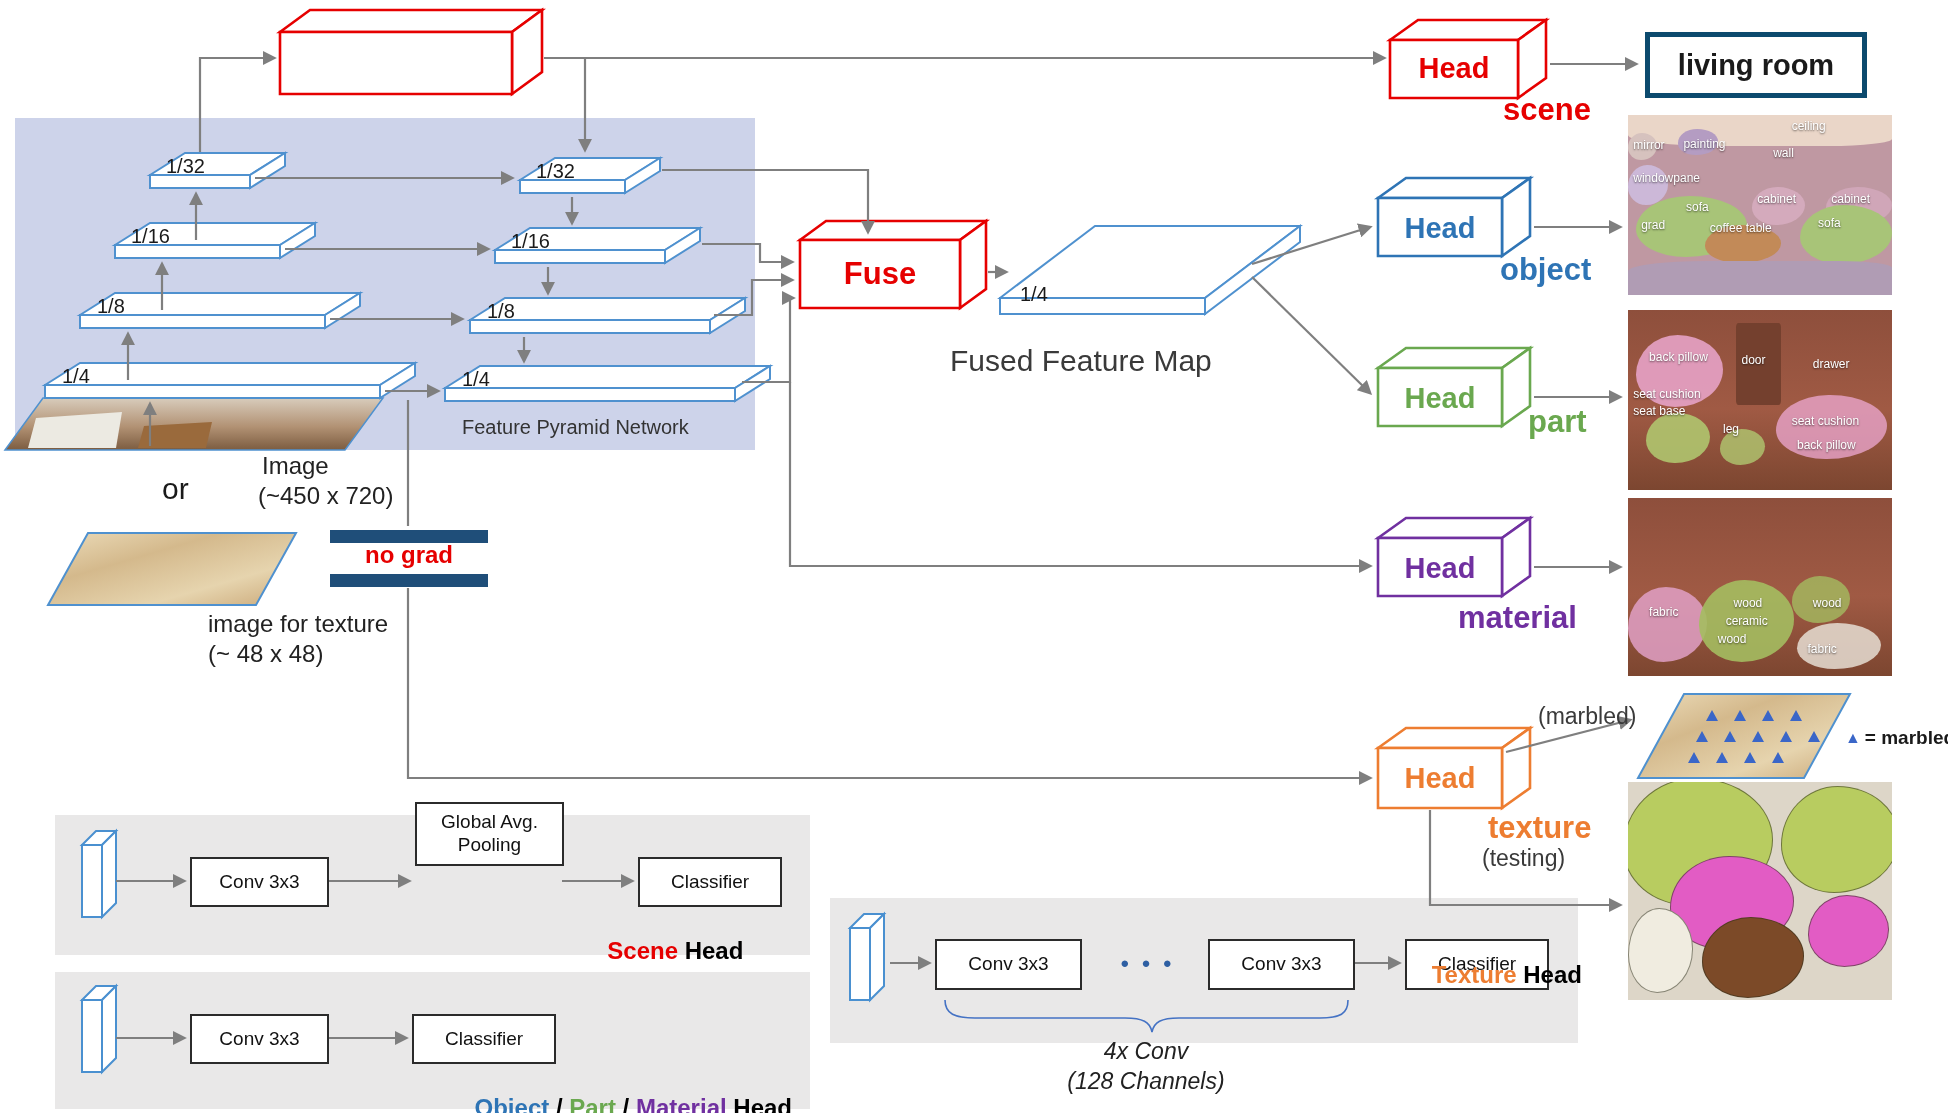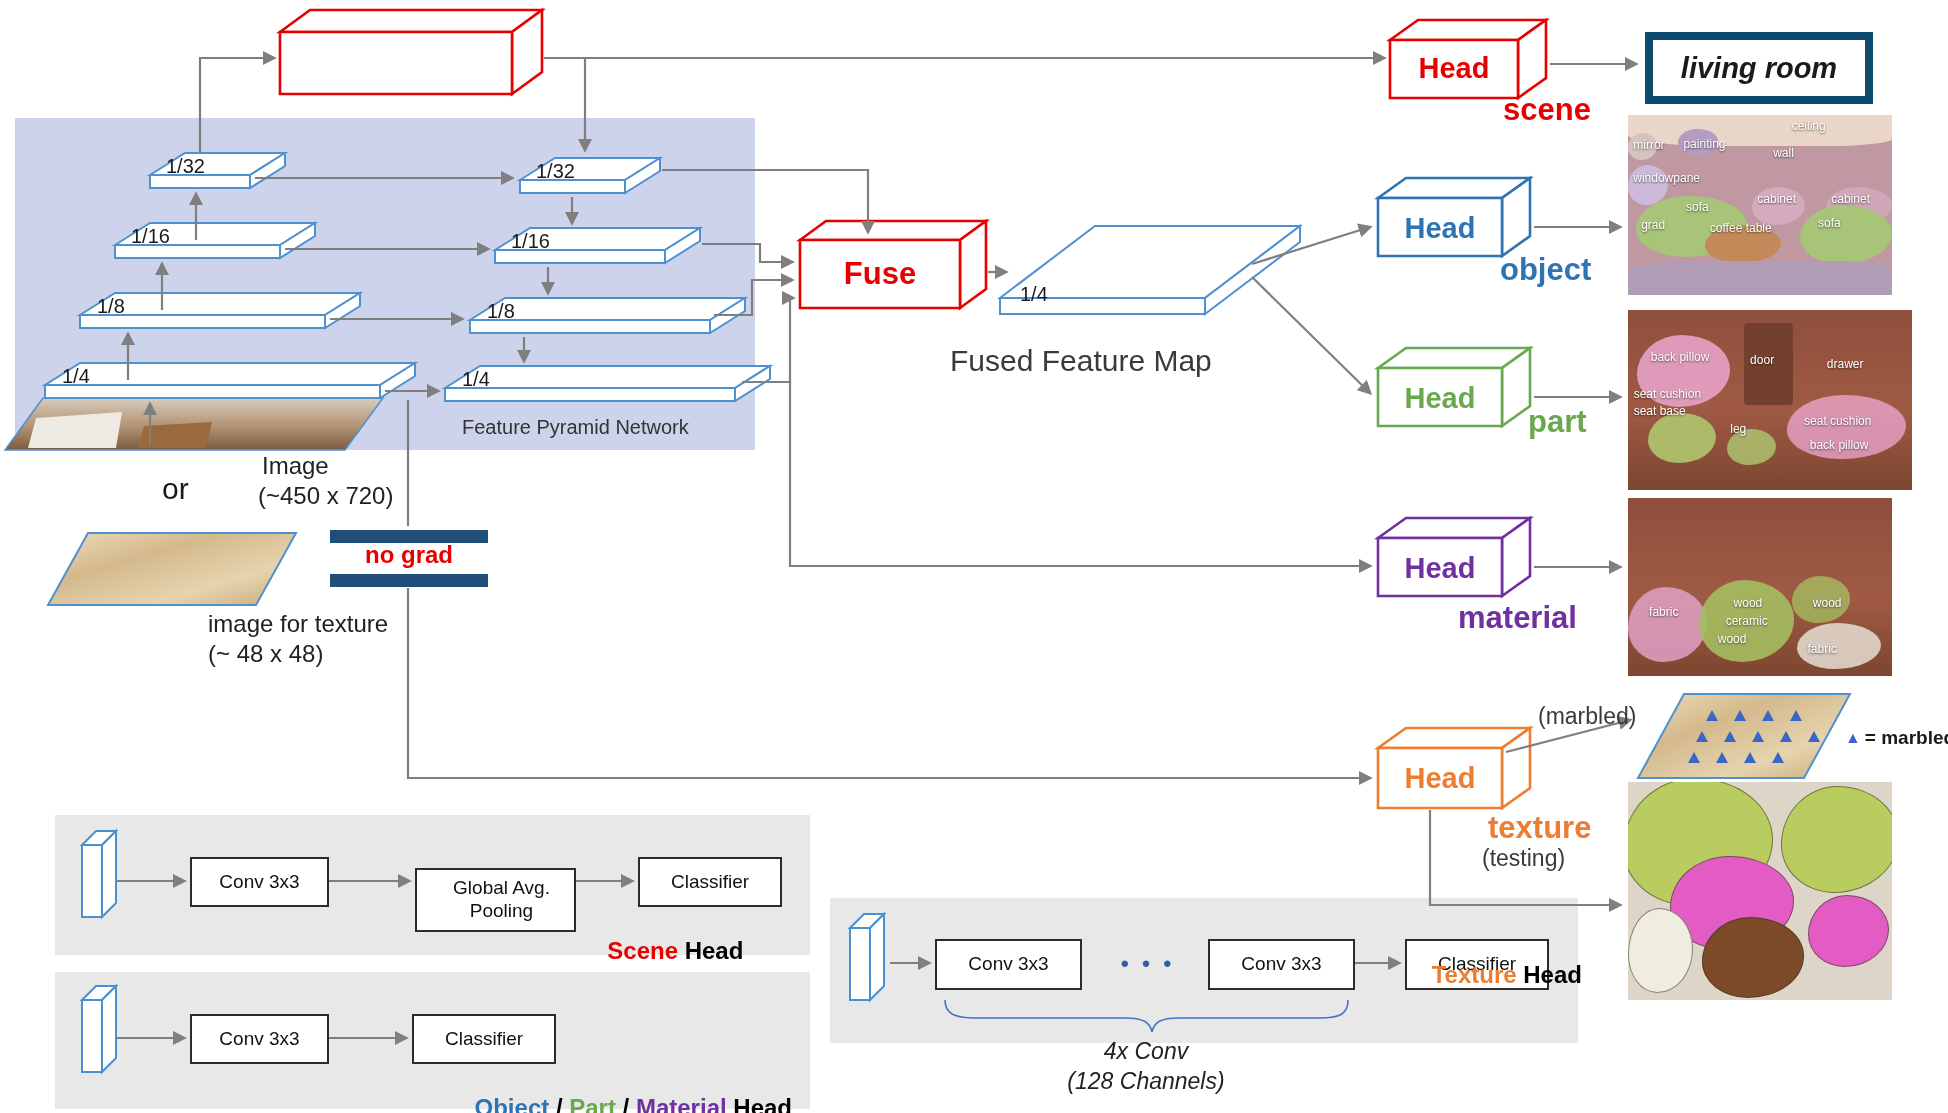--- a/index.html
+++ b/index.html
@@ -207,21 +207,21 @@
   <div class="txt box-label c-green" style="left:1378px;top:382px;width:124px;">Head</div>
   <div class="txt box-label c-purple" style="left:1378px;top:552px;width:124px;">Head</div>
   <div class="txt box-label c-orange" style="left:1378px;top:762px;width:124px;">Head</div>
 
   <div class="txt sub-label c-red" style="left:1503px;top:92px;">scene</div>
   <div class="txt sub-label c-blue" style="left:1500px;top:252px;">object</div>
   <div class="txt sub-label c-green" style="left:1528px;top:404px;">part</div>
   <div class="txt sub-label c-purple" style="left:1458px;top:600px;">material</div>
   <div class="txt sub-label c-orange" style="left:1488px;top:810px;">texture</div>
 
-  <div class="txt" style="left:1645px;top:32px;width:212px;height:56px;border:8px solid #0c4a6e;background:#fff;display:flex;align-items:center;justify-content:center;font-size:29px;font-weight:700;font-style:italic;">living room</div>
+  <div class="txt" style="left:1645px;top:32px;width:212px;height:56px;border:5px solid #0c4a6e;background:#fff;display:flex;align-items:center;justify-content:center;font-size:29px;font-weight:700;">living room</div>
 
   <div class="txt lvl" style="left:166px;top:155px;">1/32</div>
   <div class="txt lvl" style="left:131px;top:225px;">1/16</div>
   <div class="txt lvl" style="left:97px;top:295px;">1/8</div>
   <div class="txt lvl" style="left:62px;top:365px;">1/4</div>
   <div class="txt lvl" style="left:536px;top:160px;">1/32</div>
   <div class="txt lvl" style="left:511px;top:230px;">1/16</div>
   <div class="txt lvl" style="left:487px;top:300px;">1/8</div>
   <div class="txt lvl" style="left:462px;top:368px;">1/4</div>
 
@@ -237,21 +237,21 @@
   <div class="txt c-red" style="left:330px;top:541px;width:158px;text-align:center;font-size:24px;font-weight:600;">no grad</div>
 
   <div class="txt" style="left:1538px;top:703px;font-size:23px;color:#3a3a3a;">(marbled)</div>
   <div class="txt" style="left:1482px;top:845px;font-size:23px;color:#3a3a3a;">(testing)</div>
   <div class="txt" style="left:1845px;top:727px;display:flex;align-items:center;gap:4px;">
     <span style="color:#3a66c8;font-size:16px;">▲</span>
     <span style="font-size:19px;font-weight:700;">= marbled</span>
   </div>
 
   <div class="opbox" style="left:190px;top:857px;width:135px;height:46px;">Conv 3x3</div>
-  <div class="opbox" style="left:415px;top:868px;width:145px;height:60px;padding-left:12px;">
+  <div class="opbox" style="left:415px;top:802px;width:145px;height:60px;">
     <span>Global Avg.</span>
     <span>Pooling</span>
   </div>
   <div class="opbox" style="left:638px;top:857px;width:140px;height:46px;">Classifier</div>
   <div class="panel-title" style="left:562px;top:909px;width:200px;text-align:center;">
     <span class="c-red">Scene</span><span> Head</span>
   </div>
 
   <div class="opbox" style="left:190px;top:1014px;width:135px;height:46px;">Conv 3x3</div>
   <div class="opbox" style="left:412px;top:1014px;width:140px;height:46px;">Classifier</div>
@@ -286,21 +286,21 @@
     <span class="lab" style="left:55%;top:17%;">wall</span>
     <span class="lab" style="left:2%;top:31%;">windowpane</span>
     <span class="lab" style="left:22%;top:47%;">sofa</span>
     <span class="lab" style="left:49%;top:43%;">cabinet</span>
     <span class="lab" style="left:77%;top:43%;">cabinet</span>
     <span class="lab" style="left:31%;top:59%;">coffee table</span>
     <span class="lab" style="left:72%;top:56%;">sofa</span>
     <span class="lab" style="left:5%;top:57%;">grad</span>
   </div>
 
-  <div class="seg" style="left:1628px;top:310px;width:284px;height:180px;background:linear-gradient(180deg,#8e4f3c,#a05a44 55%,#7c4630);">
+  <div class="seg" style="left:1628px;top:310px;width:264px;height:180px;background:linear-gradient(180deg,#8e4f3c,#a05a44 55%,#7c4630);">
     <div class="blob" style="left:41%;top:7%;width:17%;height:46%;background:#74402e;border-radius:6%;"></div>
     <div class="blob" style="left:3%;top:14%;width:33%;height:40%;background:#e8a4ca;opacity:.88;"></div>
     <div class="blob" style="left:56%;top:47%;width:42%;height:36%;background:#e8a4ca;opacity:.8;"></div>
     <div class="blob" style="left:7%;top:57%;width:24%;height:28%;background:#b0c870;opacity:.88;"></div>
     <div class="blob" style="left:35%;top:66%;width:17%;height:20%;background:#b0c870;opacity:.8;"></div>
     <span class="lab" style="left:8%;top:22%;">back pillow</span>
     <span class="lab" style="left:43%;top:24%;">door</span>
     <span class="lab" style="left:70%;top:26%;">drawer</span>
     <span class="lab" style="left:2%;top:43%;">seat cushion</span>
     <span class="lab" style="left:2%;top:52%;">seat base</span>

